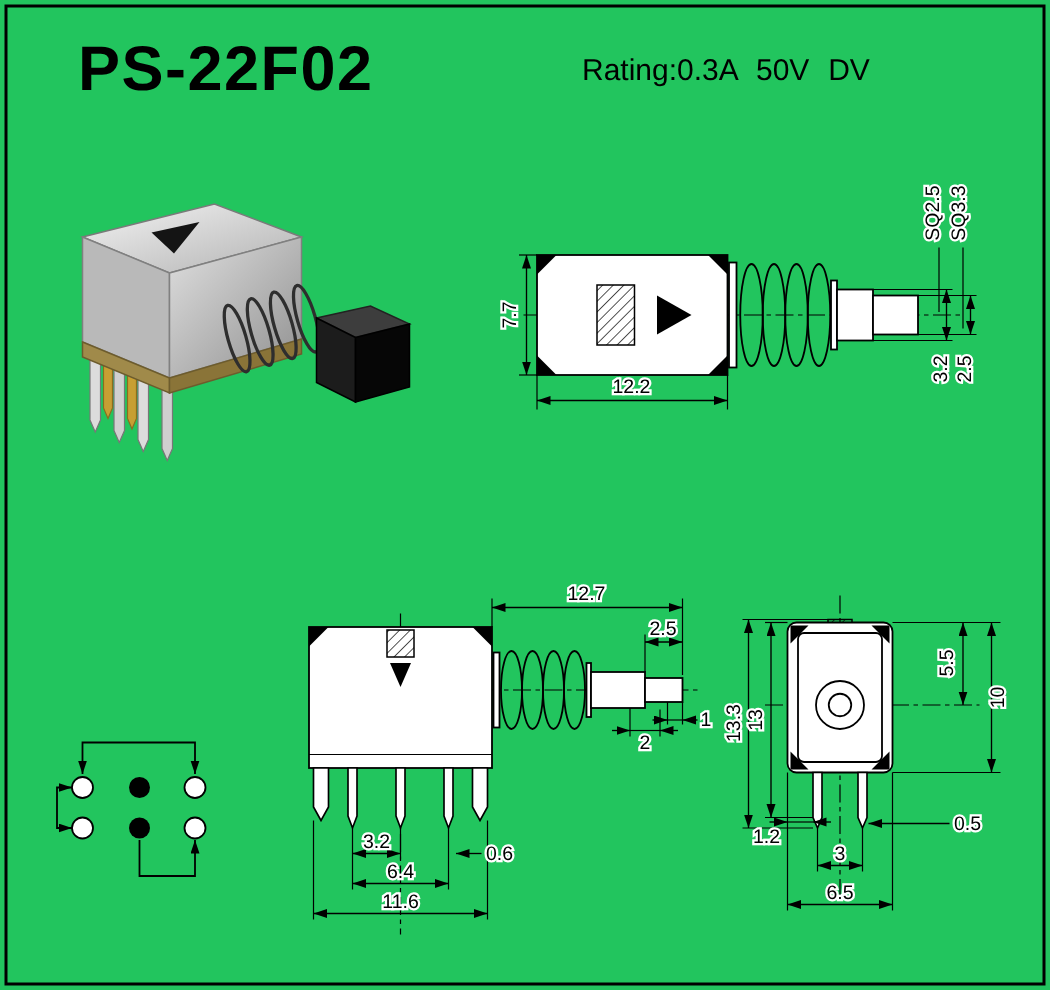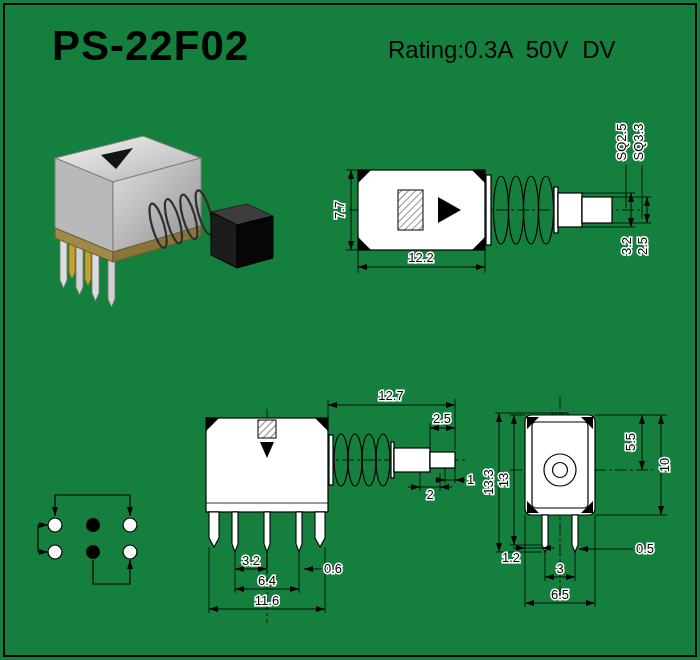--- a/index.html
+++ b/index.html
@@ -1,20 +1,20 @@
 <!DOCTYPE html>
 <html><head>
 <meta charset="utf-8">
 <style>
   html,body{margin:0;padding:0;background:#fff}
-  .page{position:relative;width:700px;height:660px;background:#15803d;overflow:hidden;
+  .page{position:relative;width:700px;height:660px;background:#22c55e;overflow:hidden;
         font-family:"Liberation Sans",sans-serif;color:#000}
   .frame{position:absolute;inset:3px;border:2px solid #000;pointer-events:none}
   .title{position:absolute;left:52px;top:22px;font-size:42px;font-weight:bold;letter-spacing:1px}
-  .rating{position:absolute;left:388px;top:36px;font-size:24px;word-spacing:7px;white-space:pre}
+  .rating{position:absolute;left:388px;top:36px;font-size:20px;word-spacing:7px;white-space:pre}
   svg{position:absolute;overflow:visible}
   .v1{left:335px;top:115px}
   .v2{left:195px;top:385px}
   .v3{left:485px;top:385px}
   .v4{left:30px;top:480px}
   .photo{left:15px;top:118px}
   .ol{fill:#fff;stroke:#000;stroke-width:1.2}
   .oln{fill:none;stroke:#000;stroke-width:1.2}
   .pin{fill:#fff;stroke:#000;stroke-width:1.1}
   .ext{stroke:#000;stroke-width:.8}

